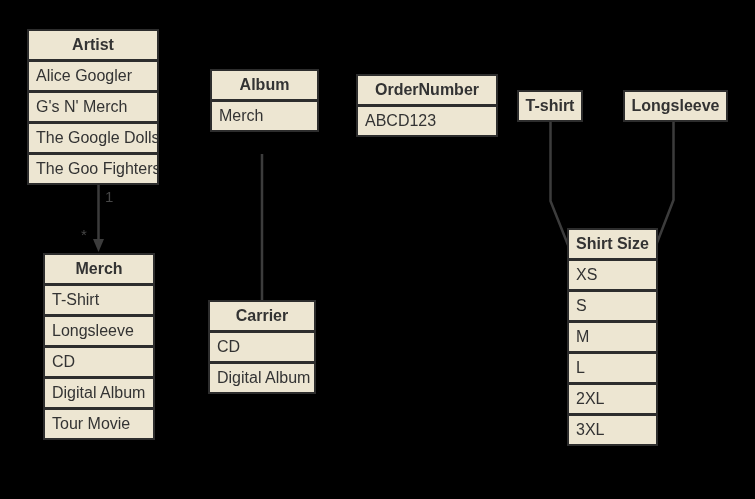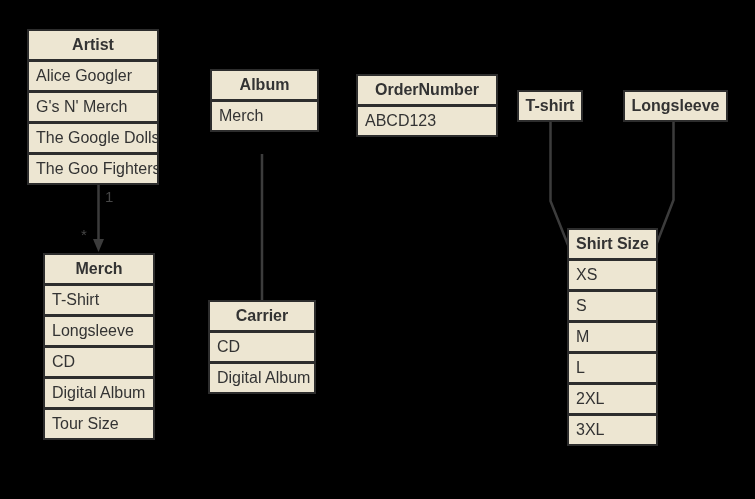--- a/index.html
+++ b/index.html
@@ -109,21 +109,21 @@
     <div class="cell">2XL</div>
     <div class="cell">3XL</div>
   </div>
 
   <div class="entity" style="left:43px; top:253px; width:112px;">
     <div class="cell header">Merch</div>
     <div class="cell">T-Shirt</div>
     <div class="cell">Longsleeve</div>
     <div class="cell">CD</div>
     <div class="cell">Digital Album</div>
-    <div class="cell">Tour Size</div>
+    <div class="cell">Tour Movie</div>
   </div>
 
   <div class="entity" style="left:208px; top:300px; width:108px;">
     <div class="cell header">Carrier</div>
     <div class="cell">CD</div>
     <div class="cell">Digital Album</div>
   </div>
 
 </div>
 

